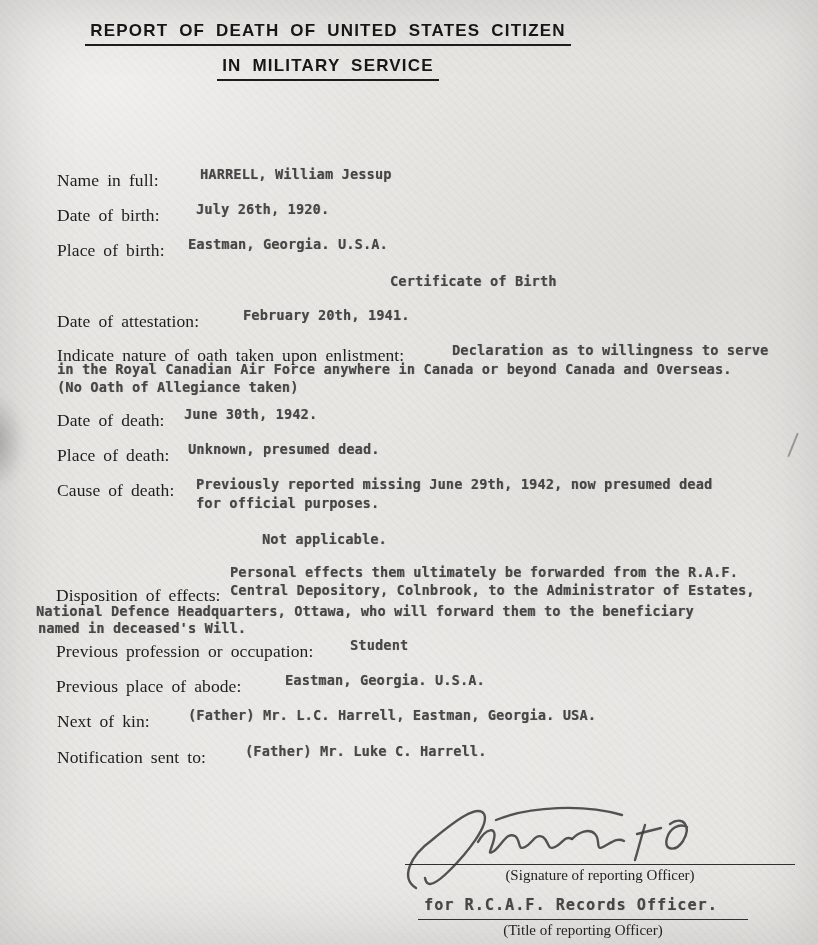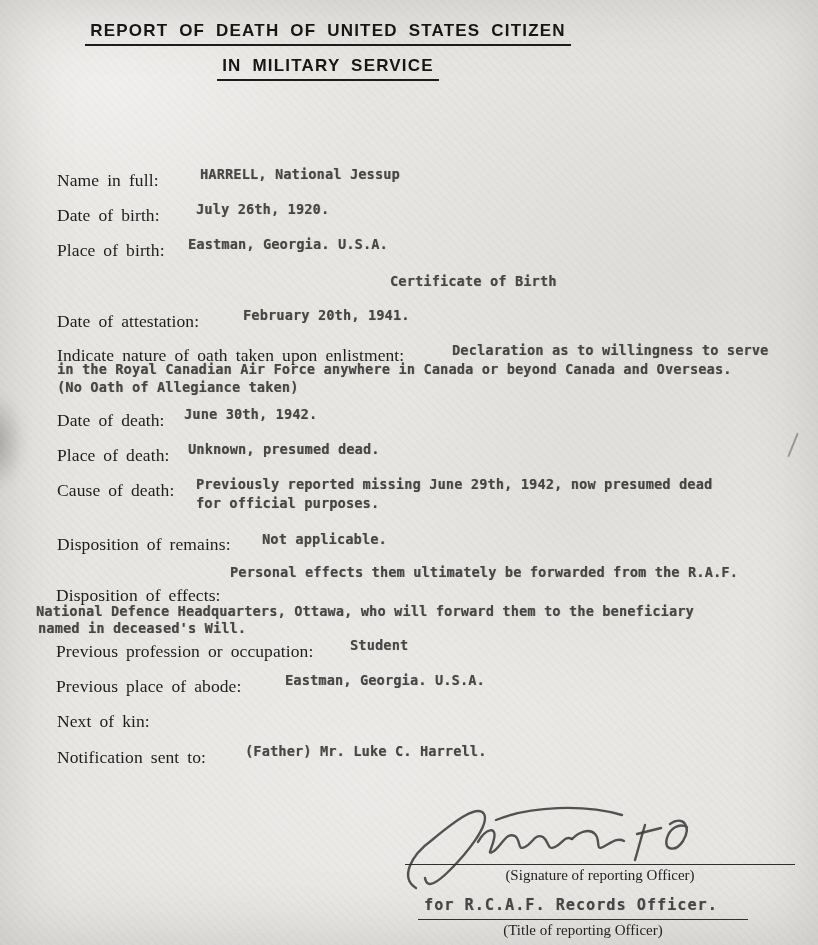--- a/index.html
+++ b/index.html
@@ -60,21 +60,21 @@
     <span class="title">REPORT OF DEATH OF UNITED STATES CITIZEN</span>
   </div>
   <div class="abs titlebar" style="top:56px">
     <span class="title">IN MILITARY SERVICE</span>
   </div>
 
   <div class="abs smudge"></div>
   <div class="abs penmark"></div>
 
   <span class="abs lbl" style="left:57px;top:170px">Name in full:</span>
-  <span class="abs val" style="left:200px;top:166px">HARRELL, National Jessup</span>
+  <span class="abs val" style="left:200px;top:166px">HARRELL, William Jessup</span>
 
   <span class="abs lbl" style="left:57px;top:205px">Date of birth:</span>
   <span class="abs val" style="left:196px;top:201px">July 26th, 1920.</span>
 
   <span class="abs lbl" style="left:57px;top:240px">Place of birth:</span>
   <span class="abs val" style="left:188px;top:236px">Eastman, Georgia. U.S.A.</span>
 
   <span class="abs val" style="left:390px;top:273px">Certificate of Birth</span>
 
   <span class="abs lbl" style="left:57px;top:311px">Date of attestation:</span>
@@ -88,35 +88,36 @@
   <span class="abs lbl" style="left:57px;top:410px">Date of death:</span>
   <span class="abs val" style="left:184px;top:406px">June 30th, 1942.</span>
 
   <span class="abs lbl" style="left:57px;top:445px">Place of death:</span>
   <span class="abs val" style="left:188px;top:441px">Unknown, presumed dead.</span>
 
   <span class="abs lbl" style="left:57px;top:480px">Cause of death:</span>
   <span class="abs val" style="left:196px;top:476px">Previously reported missing June 29th, 1942, now presumed dead</span>
   <span class="abs val" style="left:196px;top:495px">for official purposes.</span>
 
-  <span class="abs lbl" style="left:57px;top:534px">Disposition of remains:</span>
   <span class="abs val" style="left:262px;top:531px">Not applicable.</span>
 
   <span class="abs val" style="left:230px;top:564px">Personal effects them ultimately be forwarded from the R.A.F.</span>
   <span class="abs lbl" style="left:56px;top:585px">Disposition of effects:</span>
+  <span class="abs val" style="left:230px;top:582px">Central Depository, Colnbrook, to the Administrator of Estates,</span>
   <span class="abs val" style="left:36px;top:603px">National Defence Headquarters, Ottawa, who will forward them to the beneficiary</span>
   <span class="abs val" style="left:38px;top:620px">named in deceased's Will.</span>
 
   <span class="abs lbl" style="left:56px;top:641px">Previous profession or occupation:</span>
   <span class="abs val" style="left:350px;top:637px">Student</span>
 
   <span class="abs lbl" style="left:56px;top:676px">Previous place of abode:</span>
   <span class="abs val" style="left:285px;top:672px">Eastman, Georgia. U.S.A.</span>
 
   <span class="abs lbl" style="left:57px;top:711px">Next of kin:</span>
+  <span class="abs val" style="left:188px;top:707px">(Father) Mr. L.C. Harrell, Eastman, Georgia. USA.</span>
 
   <span class="abs lbl" style="left:57px;top:747px">Notification sent to:</span>
   <span class="abs val" style="left:245px;top:743px">(Father) Mr. Luke C. Harrell.</span>
 
   <svg class="abs sigsvg" width="300" height="95" viewBox="0 0 300 95">
     <path d="M18,90 C2,80 12,58 34,42 C58,22 80,6 86,16 C92,27 68,56 52,72 C40,84 29,92 27,80"></path>
     <path d="M80,44 C88,30 99,28 96,41 C94,51 88,58 96,53 C105,46 108,34 117,38 C123,42 119,53 127,49 C135,45 137,35 145,39 C151,43 149,53 157,49 C165,45 167,37 174,41"></path>
     <path d="M98,22 C132,8 186,6 224,17"></path>
     <path d="M174,41 C181,34 191,30 197,36 C203,42 197,53 205,49 C213,45 219,39 226,43"></path>
     <path d="M247,27 C243,40 240,52 237,62"></path>

